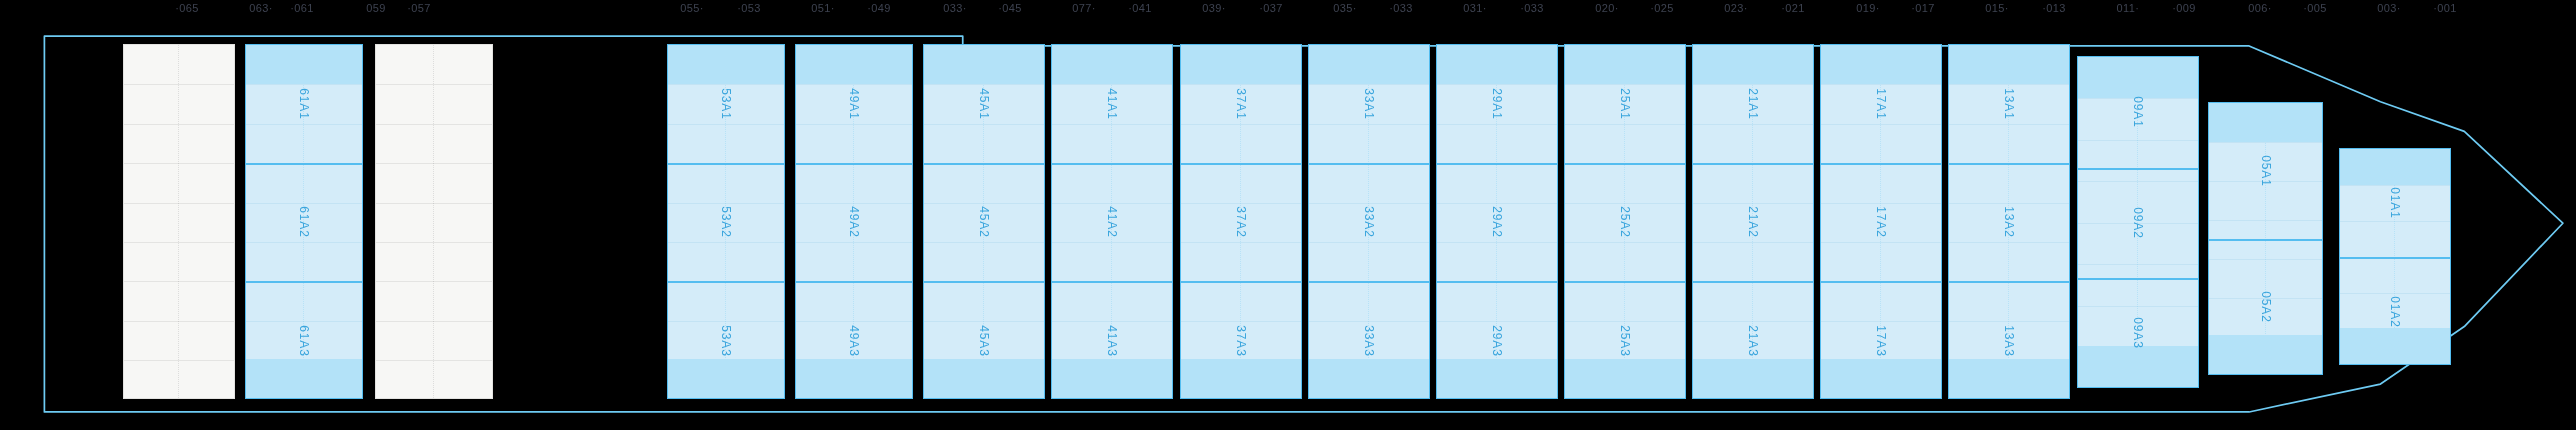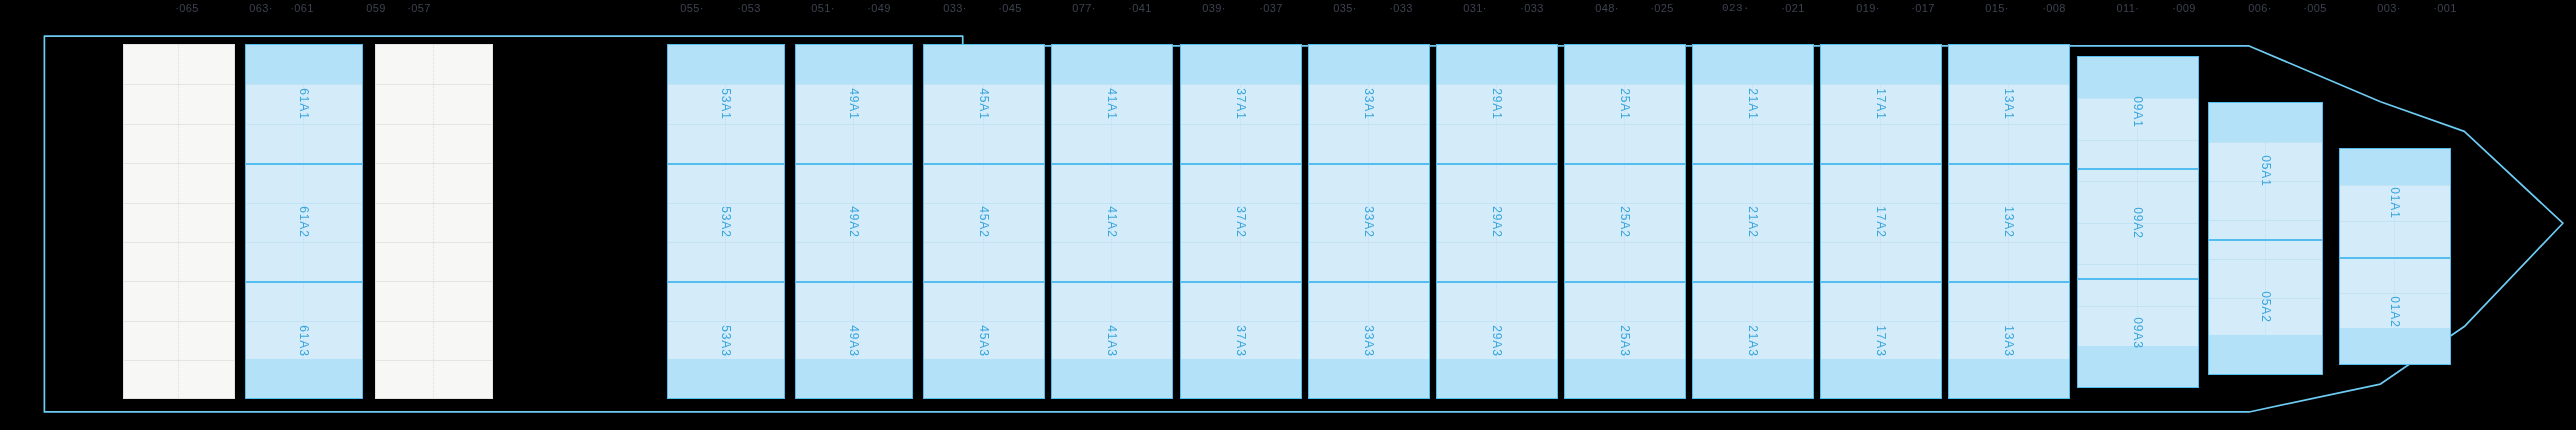--- a/index.html
+++ b/index.html
@@ -63,28 +63,28 @@
       <div class="tick" style="left: 955px; color: rgb(61, 66, 80);">033·</div>
       <div class="tick" style="left: 1010px; color: rgb(61, 66, 80);">·045</div>
       <div class="tick" style="left: 1084px; color: rgb(61, 66, 80);">077·</div>
       <div class="tick" style="left: 1140px; color: rgb(61, 66, 80);">·041</div>
       <div class="tick" style="left: 1214px; color: rgb(61, 66, 80);">039·</div>
       <div class="tick" style="left: 1271px; color: rgb(61, 66, 80);">·037</div>
       <div class="tick" style="left: 1345px; color: rgb(61, 66, 80);">035·</div>
       <div class="tick" style="left: 1401px; color: rgb(61, 66, 80);">·033</div>
       <div class="tick" style="left: 1475px; color: rgb(61, 66, 80);">031·</div>
       <div class="tick" style="left: 1532px; color: rgb(61, 66, 80);">·033</div>
-      <div class="tick" style="left: 1607px; color: rgb(61, 66, 80);">048·</div>
+      <div class="tick" style="left: 1607px; color: rgb(61, 66, 80);">020·</div>
       <div class="tick" style="left: 1662px; color: rgb(61, 66, 80);">·025</div>
-      <div class="tick" style="left: 1736px; color: rgb(61, 66, 80); font-family: Liberation Mono, monospace;">023·</div>
+      <div class="tick" style="left: 1736px; color: rgb(61, 66, 80);">023·</div>
       <div class="tick" style="left: 1793px; color: rgb(61, 66, 80);">·021</div>
       <div class="tick" style="left: 1868px; color: rgb(61, 66, 80);">019·</div>
       <div class="tick" style="left: 1923px; color: rgb(61, 66, 80);">·017</div>
       <div class="tick" style="left: 1997px; color: rgb(61, 66, 80);">015·</div>
-      <div class="tick" style="left: 2054px; color: rgb(61, 66, 80);">·008</div>
+      <div class="tick" style="left: 2054px; color: rgb(61, 66, 80);">·013</div>
       <div class="tick" style="left: 2128px; color: rgb(61, 66, 80);">011·</div>
       <div class="tick" style="left: 2184px; color: rgb(61, 66, 80);">·009</div>
       <div class="tick" style="left: 2260px; color: rgb(61, 66, 80);">006·</div>
       <div class="tick" style="left: 2315px; color: rgb(61, 66, 80);">·005</div>
       <div class="tick" style="left: 2389px; color: rgb(61, 66, 80);">003·</div>
       <div class="tick" style="left: 2445px; color: rgb(61, 66, 80);">·001</div>
     </div>
 
   <svg id="hull" viewBox="0 0 3000 501" preserveAspectRatio="none">
     <polyline id="hull-path" fill="none" stroke="#6ecbf3" stroke-width="2" stroke-linejoin="round" stroke-linecap="round" points="51.7,42.1 51.7,480.0 2619.3,480.0 2772.3,447.5 2869.9,380.5 2984.7,260.1 2869.9,153.0 2772.3,118.6 2619.3,53.5 1121.2,53.5 1121.2,42.1 51.7,42.1"></polyline>

